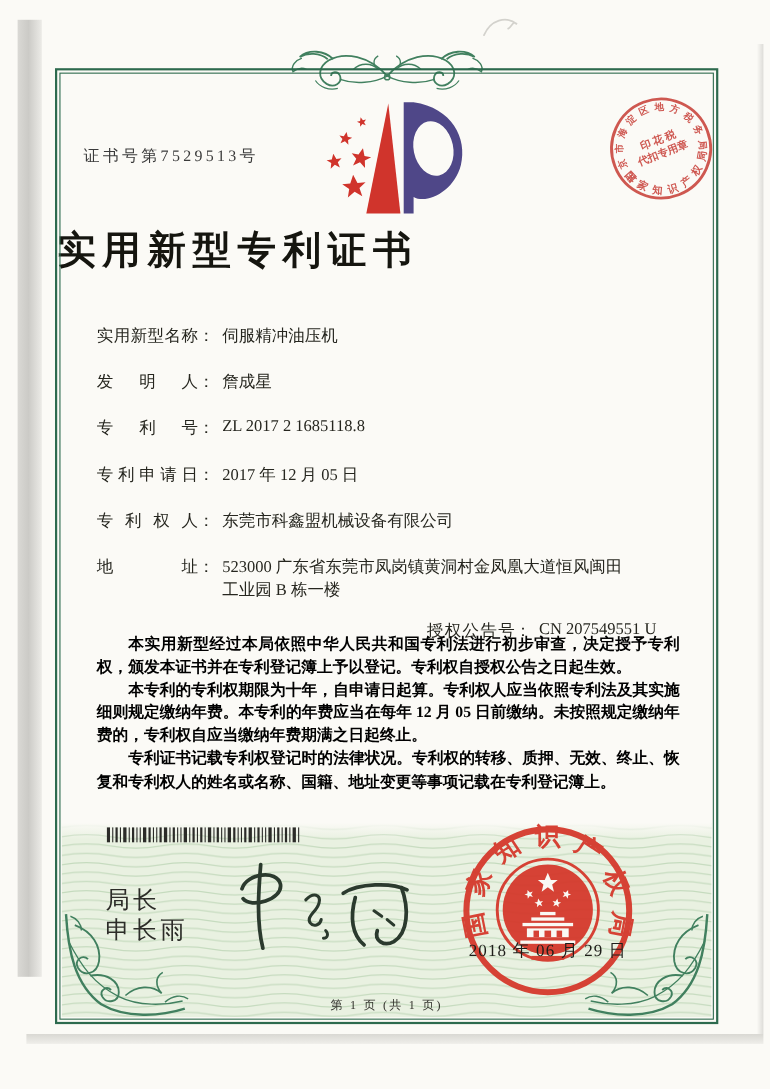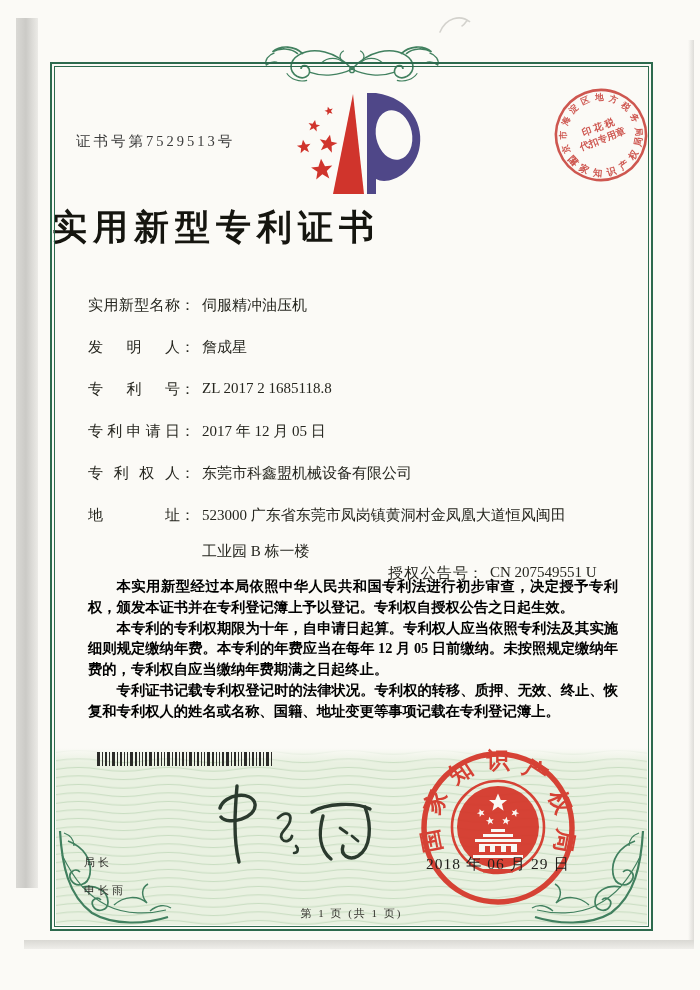--- a/index.html
+++ b/index.html
@@ -23,32 +23,32 @@
   .logo{position:absolute;left:218px;top:24px;}
   .title{position:absolute;left:0;top:140px;width:100%;text-align:left;
     font-size:35px;font-weight:700;letter-spacing:6px;color:#15150f;}
 
   .fields{position:absolute;left:36px;top:0;width:536px;font-size:15px;color:#26261f;}
   .row{position:absolute;left:0;white-space:nowrap;}
   .flabel{display:inline-block;width:92px;text-align:justify;text-align-last:justify;vertical-align:top;}
   .flabel2{display:inline-block;width:80px;text-align:justify;text-align-last:justify;vertical-align:top;}
   .fcolon{display:inline-block;vertical-align:top;}
   .fvalue{display:inline-block;margin-left:7px;vertical-align:top;text-align:center;}
-  .addr2{display:block;margin-left:114px;margin-top:17px;}
+  .addr2{display:block;margin-left:114px;margin-top:2px;}
   .row-right{position:absolute;left:300px;top:14px;white-space:nowrap;}
 
   .paras{position:absolute;left:36px;top:512px;width:530px;font-size:14.3px;
     line-height:20.8px;text-align:justify;color:#000000;font-weight:bold;}
   .paras p{margin:0;text-indent:2em;}
 
   .band{position:absolute;left:4px;right:4px;top:684px;bottom:4px;overflow:hidden;z-index:0;}
   .ornament{position:absolute;z-index:1;}
   .barcode{position:absolute;left:45px;top:688px;z-index:2;}
-  .signer{position:absolute;left:32px;top:740px;z-index:2;font-size:11px;
-    letter-spacing:3px;color:#2c2c28;line-height:28px;margin-top:44px;}
+  .signer{position:absolute;left:44px;top:740px;z-index:2;font-size:22px;
+    letter-spacing:3px;color:#2c2c28;line-height:28px;}
   .signature{position:absolute;left:150px;top:712px;z-index:2;}
   .seal{position:absolute;left:361px;top:679px;z-index:2;opacity:.95;}
   .seal-date{position:absolute;left:366px;top:790px;width:160px;text-align:center;z-index:3;
     font-size:15.5px;color:#1e1e1a;letter-spacing:1px;white-space:nowrap;}
   .footer{position:absolute;left:0;bottom:8px;width:100%;text-align:center;z-index:2;
     font-size:11px;color:#33332d;letter-spacing:2px;}
   .dragons{position:absolute;left:250px;top:38px;}
   .tax-stamp{position:absolute;left:546px;top:80px;}
 </style>
 </head>

